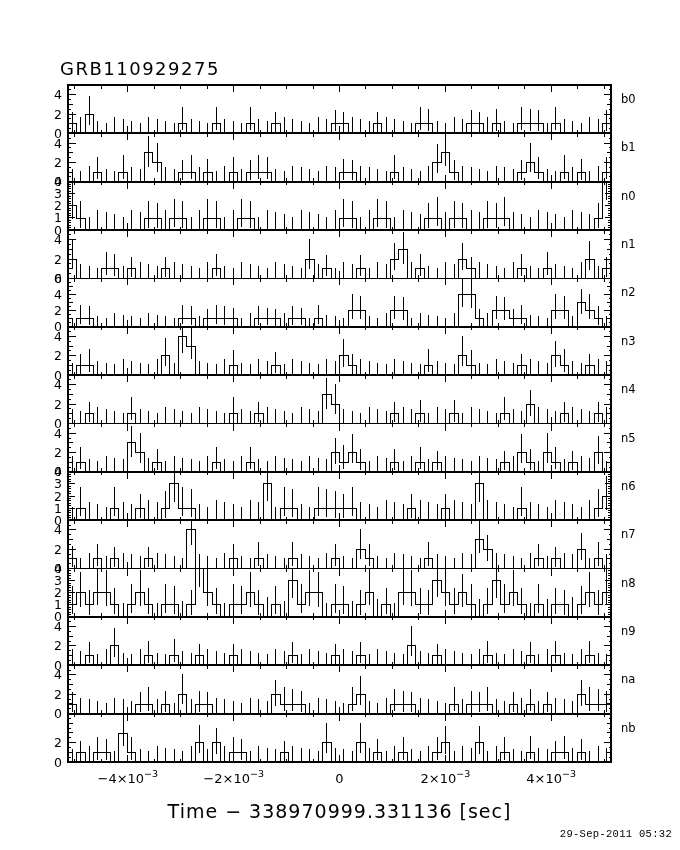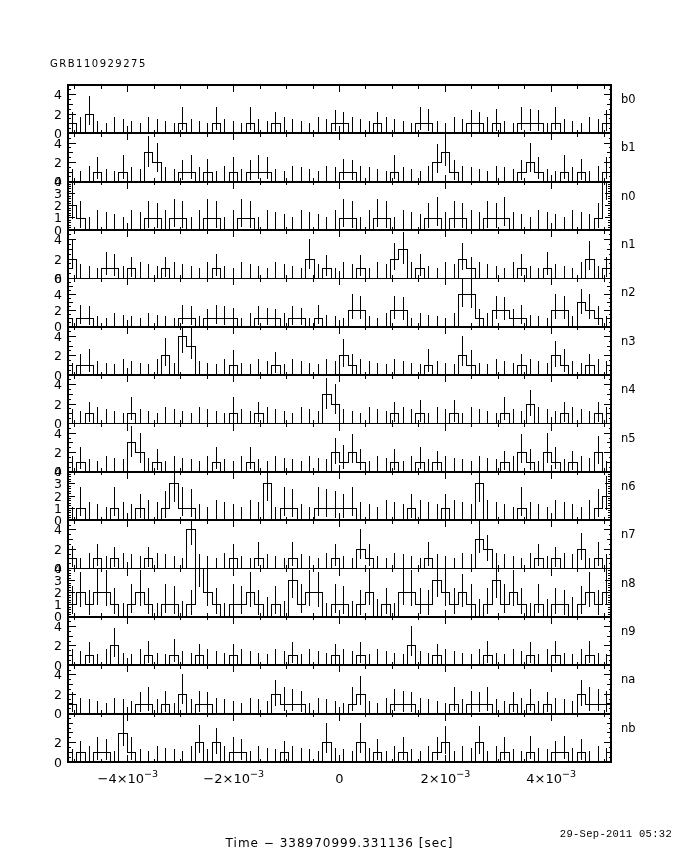--- a/index.html
+++ b/index.html
@@ -1,20 +1,20 @@
 <!DOCTYPE html>
 <html><head>
 <meta charset="utf-8">
 <style>
   html,body{margin:0;padding:0;background:#ffffff;}
   #frame{position:relative;width:680px;height:850px;background:#fff;overflow:hidden;
          font-family:"DejaVu Sans",sans-serif;color:#000;}
-  #plot-title{position:absolute;left:50px;top:58px;font-size:10px;letter-spacing:1.5px;}
+  #plot-title{position:absolute;left:60px;top:58px;font-size:18px;letter-spacing:1.5px;}
   #x-axis-title{position:absolute;left:68px;width:543px;top:800px;text-align:center;
-                font-size:12px;letter-spacing:1px;margin-top:36px;}
+                font-size:19px;letter-spacing:1px;}
   #timestamp{position:absolute;right:8px;top:828px;font-size:10.5px;letter-spacing:0.3px;font-family:Liberation Mono, monospace;}
   svg{position:absolute;left:0;top:0;}
   text{font-family:"DejaVu Sans",sans-serif;fill:#000;}
 </style>
 </head>
 <body>
 
 <div id="frame">
   <div id="plot-title">GRB110929275</div>
   <svg id="chart" width="680" height="850" viewBox="0 0 680 850" shape-rendering="crispEdges">

